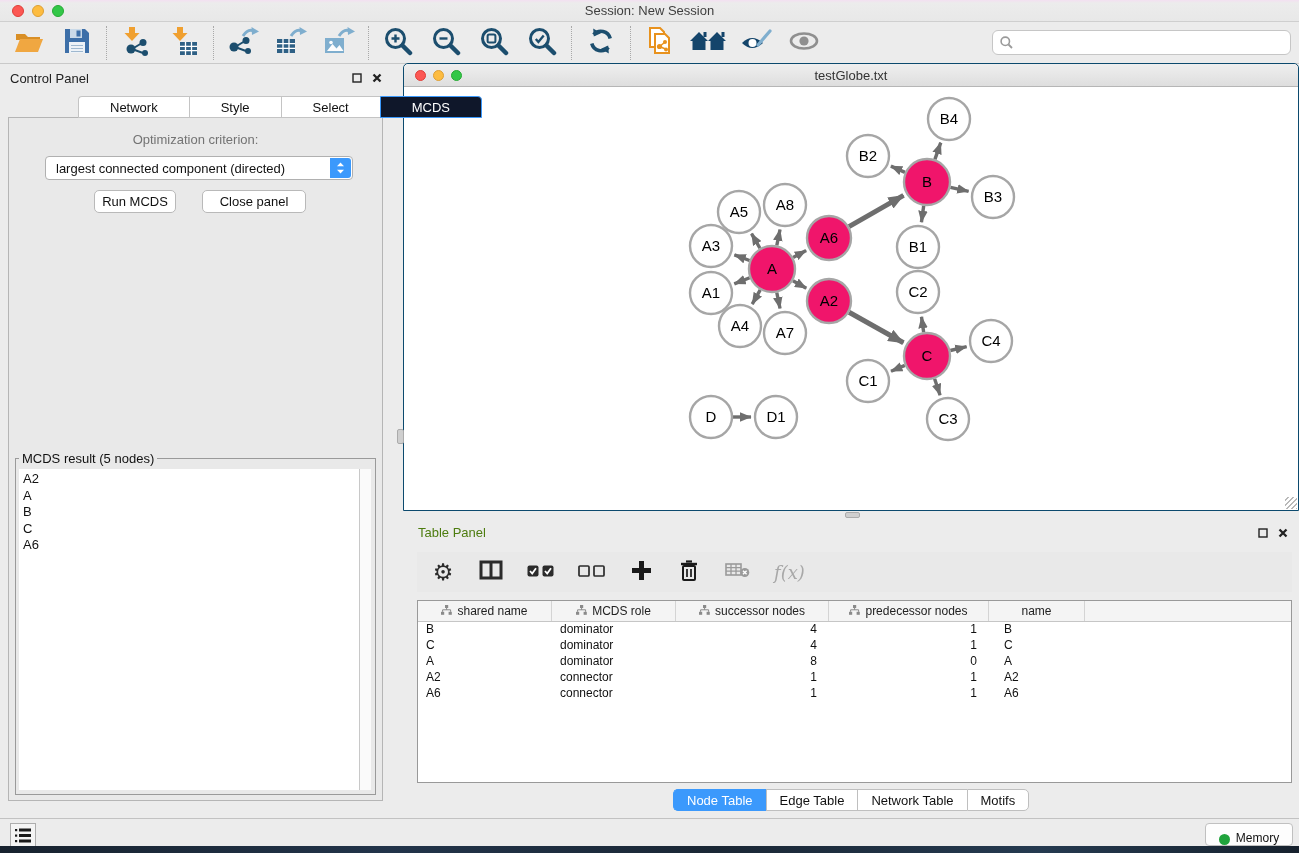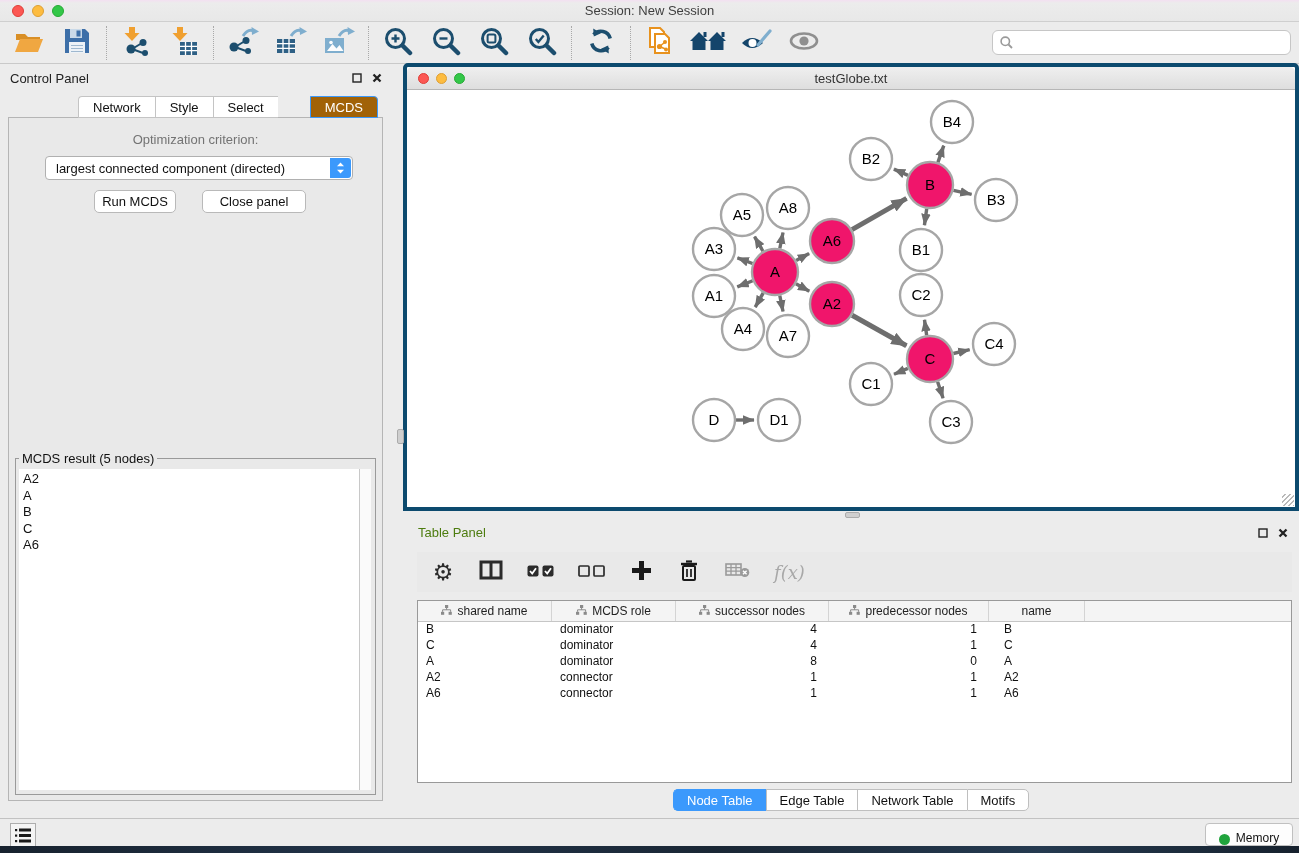--- a/index.html
+++ b/index.html
@@ -28,25 +28,25 @@
   .search-wrap svg { flex:0 0 auto; }
   .search-wrap input { border:none; outline:none; flex:1; height:20px; font-size:13px; margin-left:5px; background:transparent; }
 
   
   .control-panel { position:absolute; left:0; top:64px; width:391px; height:754px; background:#ECECEC; }
   .cp-header { position:absolute; left:10px; top:7px; font-size:13px; color:#222; }
   .panel-ctrl { position:absolute; top:8px; display:flex; gap:8px; }
   .control-panel .panel-ctrl { right:8px; }
   .pc-btn { width:12px; height:12px; display:flex; align-items:center; justify-content:center; }
   .cp-tabs { position:absolute; left:78px; top:32px; display:flex; z-index:2; }
-  .cp-tab { height:22px; padding:0 14px; font-size:13px; display:flex; align-items:center; background:#fff;
+  .cp-tab { height:22px; padding:0 31px; font-size:13px; display:flex; align-items:center; background:#fff;
     border:1px solid #C4C4C4; border-right:none; color:#111; }
   .cp-tab:first-child { border-radius:4px 0 0 0; }
   .cp-tab:last-child { border-right:1px solid #C4C4C4; border-radius:0 4px 0 0; }
-  .cp-tab.active { background:#a16207; color:#fff; border-color:#3B99FC;margin-left:32px; }
+  .cp-tab.active { background:#0f172a; color:#fff; border-color:#3B99FC; }
   .cp-content { position:absolute; left:8px; top:53px; width:375px; height:684px; background:#E9E9E9;
     border:1px solid #B5B5B5; }
   .opt-label { position:absolute; left:0; right:0; top:14px; text-align:center; font-size:13px; color:#737373; }
   .dropdown { position:absolute; left:36px; top:38px; width:308px; height:24px; background:#fff;
     border:1px solid #B0B0B0; border-radius:4px; display:flex; align-items:center; font-size:13px; color:#111;
     padding-left:10px; }
   .dd-stepper { position:absolute; right:1px; top:1px; bottom:1px; width:21px; background:#3B99FC;
     border-radius:0 3px 3px 0; display:flex; align-items:center; justify-content:center; }
   .btn { position:absolute; height:23px; background:#fff; border:1px solid #B9B9B9; border-radius:5px;
     font-size:13px; color:#111; display:flex; align-items:center; justify-content:center; }
@@ -56,21 +56,21 @@
     border:1px solid #9A9A9A; background:transparent; }
   fieldset.result legend { font-size:13px; color:#111; margin-left:3px; padding:0 3px; }
   .result-list { position:absolute; left:3px; right:16px; top:3px; bottom:4px; background:#fff;
     font-size:13px; color:#111; padding:2px 0 0 4px; overflow:hidden; }
   .result-list div { line-height:16.5px; }
   .result-scroll { position:absolute; right:4px; top:3px; bottom:4px; width:12px; background:#FAFAFA;
     border-left:1px solid #C8C8C8; }
 
   
   .net-window { position:absolute; left:403px; top:63px; width:896px; height:448px;
-    border:4px solid #0c4a6e; border-radius:5px 5px 0 0; background:#fff; }
+    border:1px solid #0c4a6e; border-radius:5px 5px 0 0; background:#fff; }
   .net-titlebar { position:absolute; left:0; top:0; right:0; height:23px;
     background:linear-gradient(#EFEFEF,#DEDEDE); border-bottom:1px solid #B6B6B6; border-radius:5px 5px 0 0;
     display:flex; align-items:center; justify-content:center; }
   .net-titlebar .title { font-size:13px; color:#333; }
   .net-lights { position:absolute; left:11px; top:6px; display:flex; gap:7px; }
   .net-canvas { position:absolute; left:0; top:23px; right:0; bottom:0; background:#fff; overflow:hidden; }
   .resize-corner { position:absolute; right:1px; bottom:1px; width:12px; height:12px;
     background:repeating-linear-gradient(135deg, transparent 0 2px, #B9B9B9 2px 3.5px); }
 
   .grip-v { position:absolute; left:397px; top:429px; width:7px; height:15px; background:#CFCFCF;

